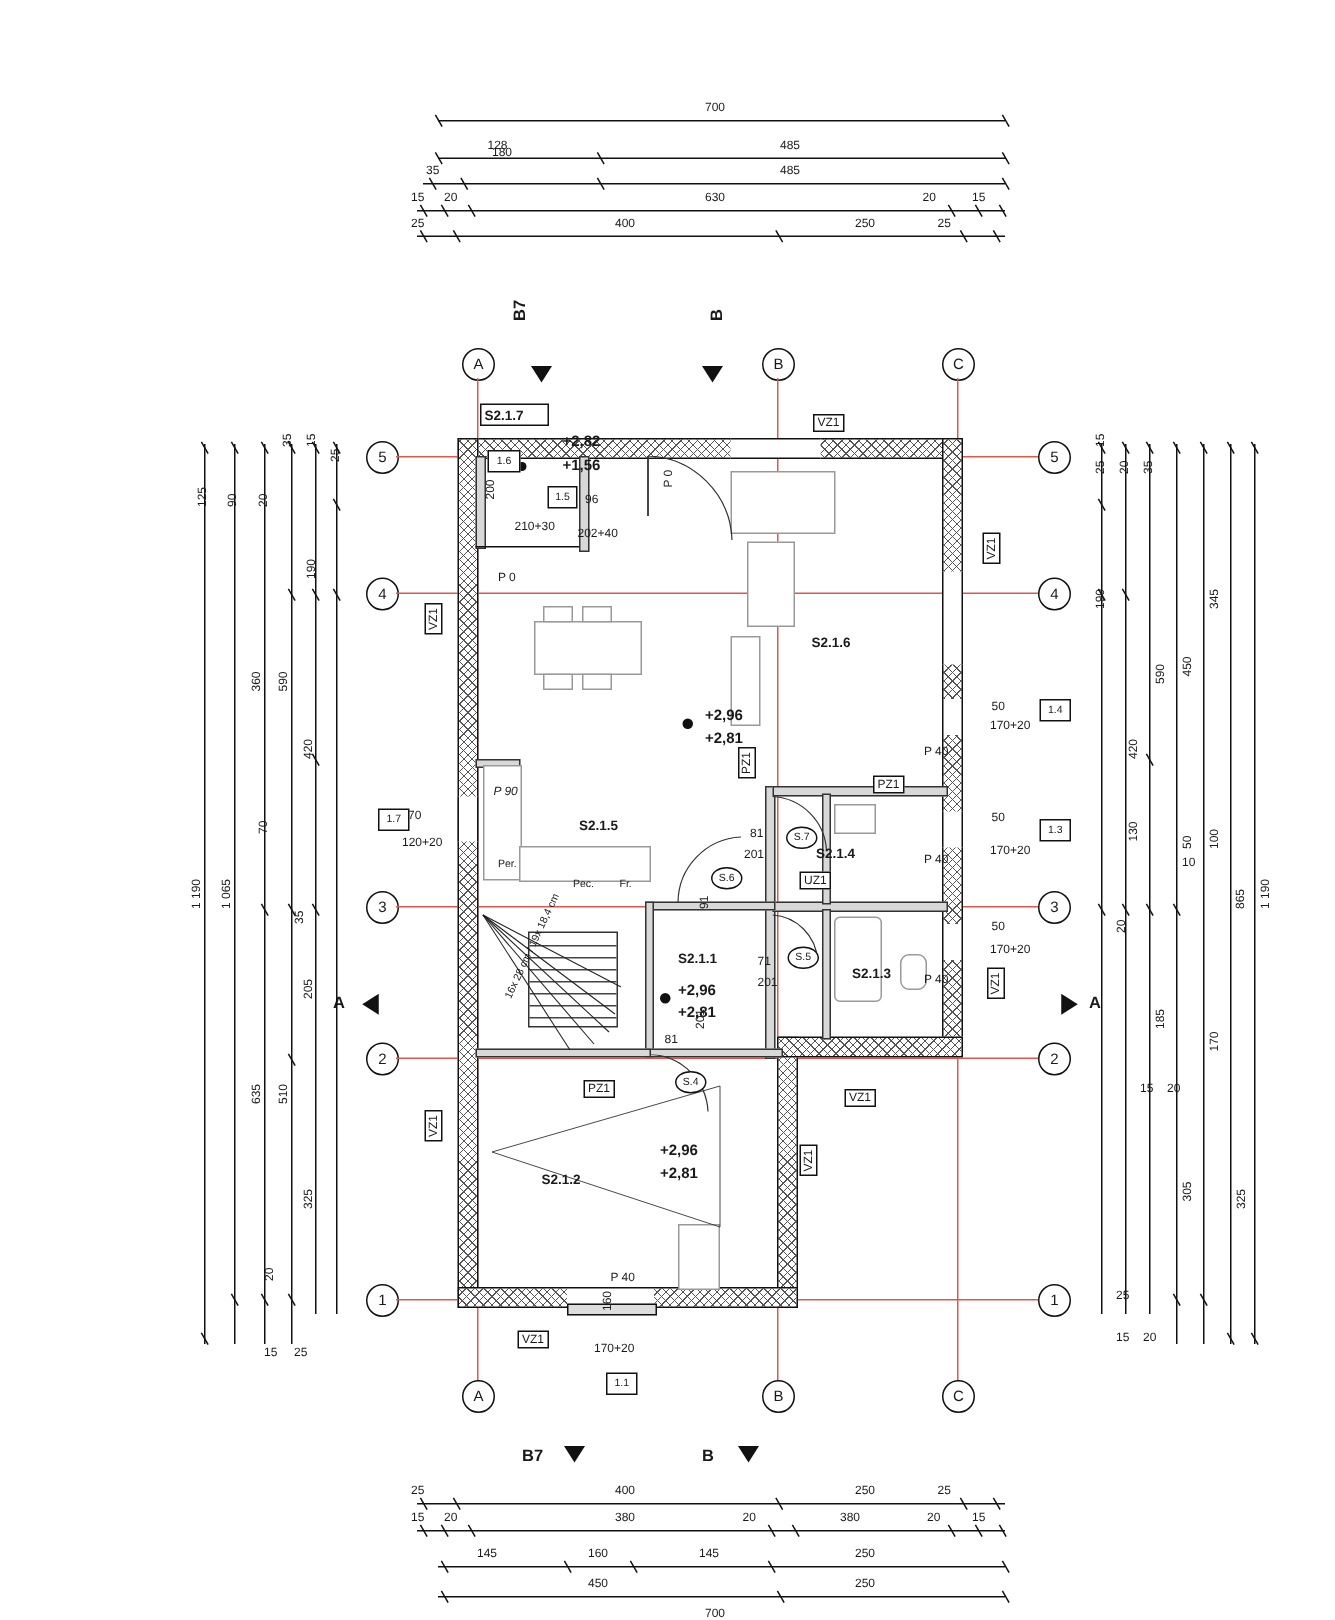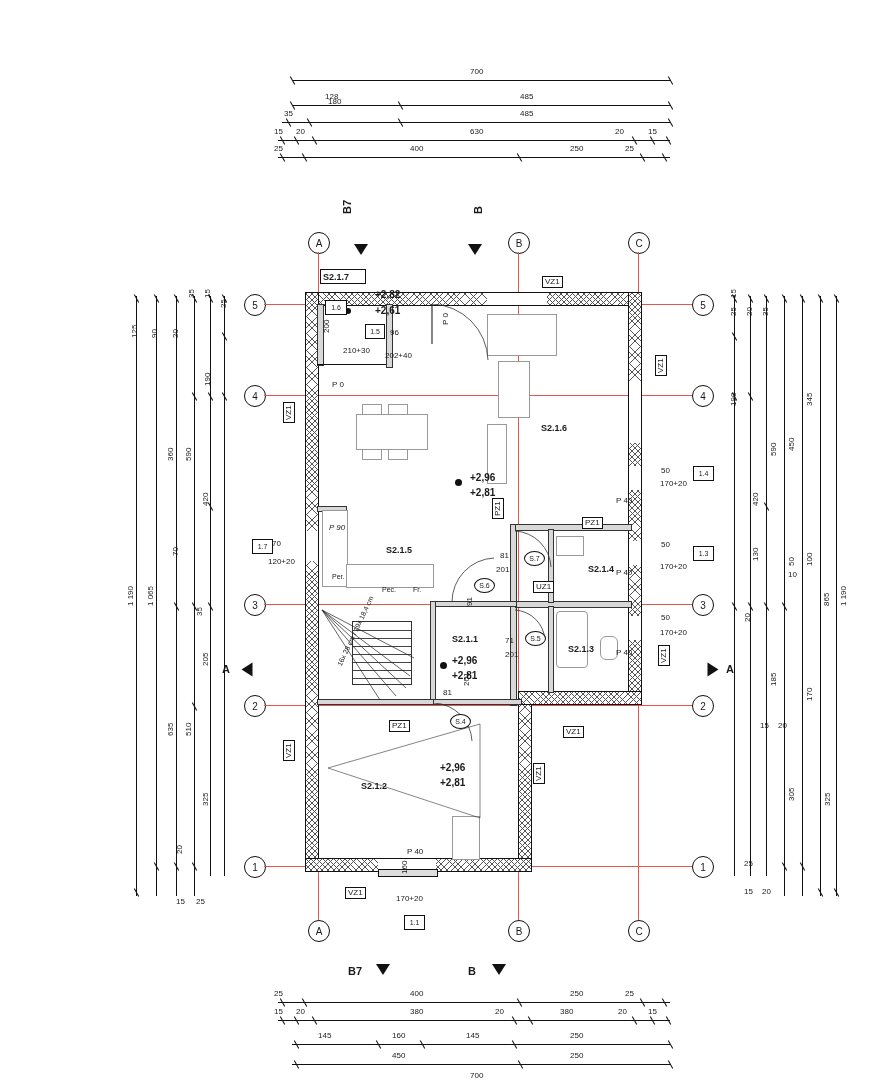--- a/index.html
+++ b/index.html
@@ -212,29 +212,29 @@
   <svg class="abs" style="left:450px;top:520px;width:48px;height:48px;" viewBox="0 0 48 48">
     <path d="M2 46 A44 44 0 0 1 44 2" stroke="#333" stroke-width="0.8" fill="none"></path>
   </svg>
   <svg class="abs" style="left:432px;top:667px;width:42px;height:42px;" viewBox="0 0 42 42">
     <path d="M2 0 A40 40 0 0 1 40 38" stroke="#333" stroke-width="0.8" fill="none"></path>
   </svg>
 
   <div class="room" style="left:323px;top:236px;">S2.1.7</div>
   <div class="room" style="left:541px;top:387px;">S2.1.6</div>
   <div class="room" style="left:386px;top:509px;">S2.1.5</div>
-  <div class="room" style="left:588px;top:528px;">S2.1.4</div>
+  <div class="room" style="left:544px;top:528px;">S2.1.4</div>
   <div class="room" style="left:568px;top:608px;">S2.1.3</div>
   <div class="room" style="left:452px;top:598px;">S2.1.1</div>
   <div class="room" style="left:361px;top:745px;">S2.1.2</div>
 
   <div class="abs" style="left:320px;top:233px;width:44px;height:13px;border:1px solid #111;"></div>
 
   <div class="abs t10 bold" style="left:375px;top:254px;">+2,82</div>
-  <div class="abs t10 bold" style="left:375px;top:270px;">+2,61</div>
+  <div class="abs t10 bold" style="left:375px;top:270px;">+1,56</div>
   <div class="abs t10 bold" style="left:470px;top:437px;">+2,96</div>
   <div class="abs t10 bold" style="left:470px;top:452px;">+2,81</div>
   <div class="abs t10 bold" style="left:452px;top:620px;">+2,96</div>
   <div class="abs t10 bold" style="left:452px;top:635px;">+2,81</div>
   <div class="abs t10 bold" style="left:440px;top:727px;">+2,96</div>
   <div class="abs t10 bold" style="left:440px;top:742px;">+2,81</div>
 
   <div class="abs" style="left:455px;top:443px;width:7px;height:7px;border-radius:50%;background:#111;"></div>
   <div class="abs" style="left:440px;top:626px;width:7px;height:7px;border-radius:50%;background:#111;"></div>
   <div class="abs" style="left:345px;top:272px;width:6px;height:6px;border-radius:50%;background:#111;"></div>

